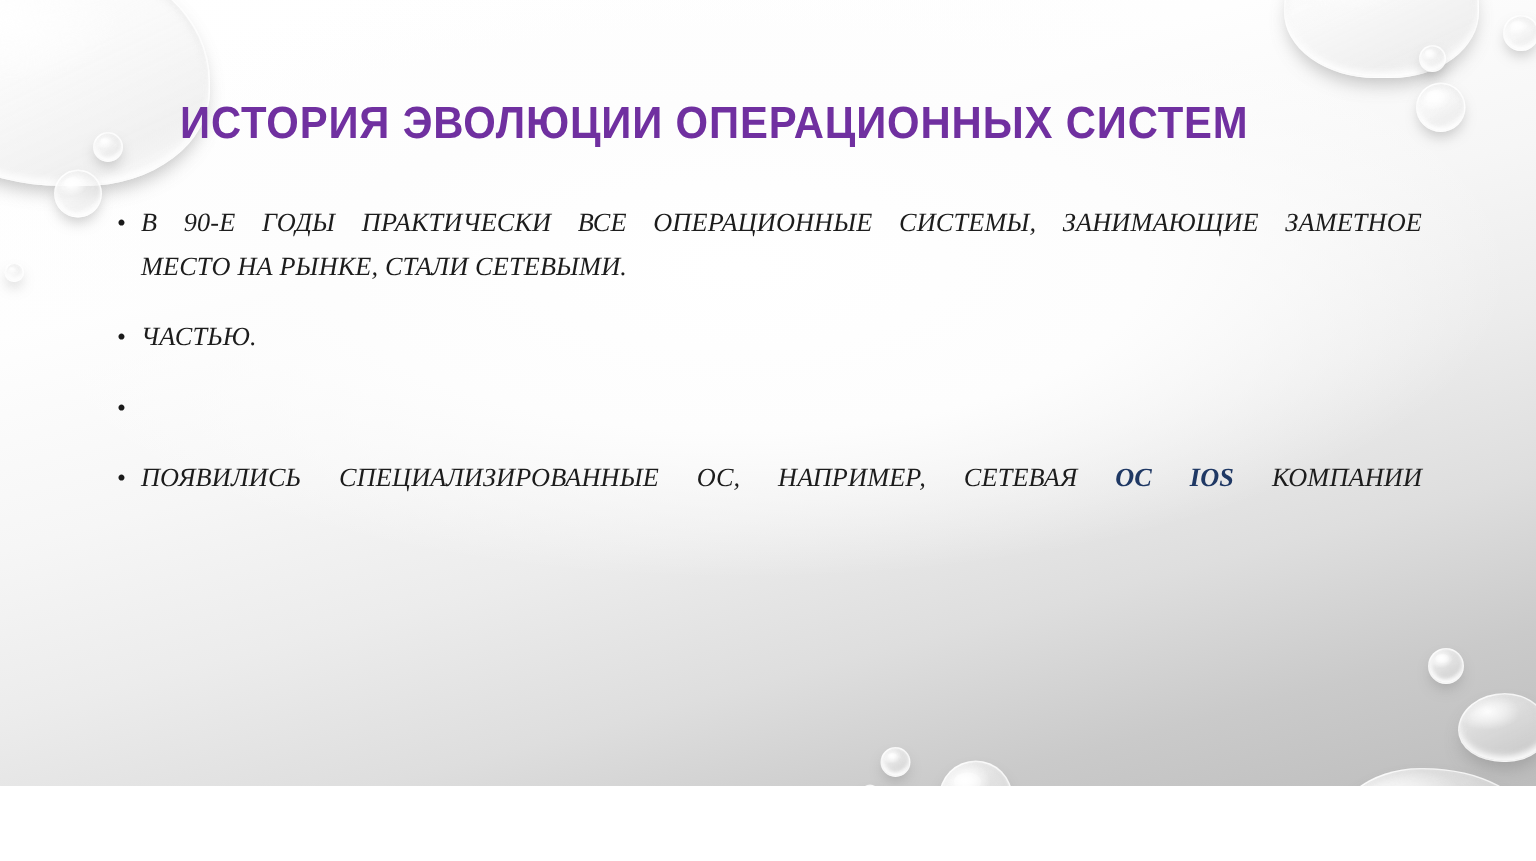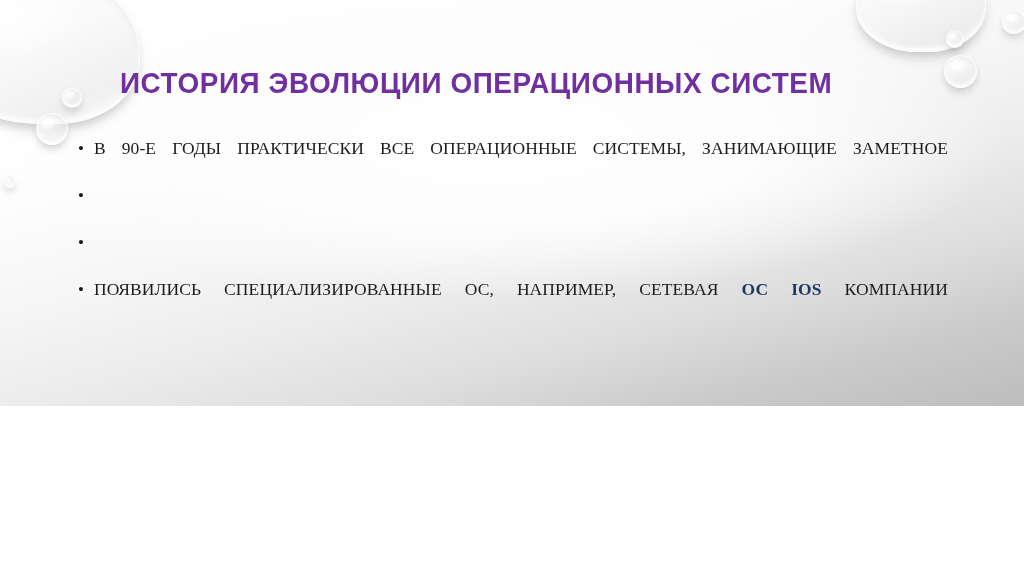--- a/index.html
+++ b/index.html
@@ -3,21 +3,21 @@
 <meta charset="utf-8">
 <style>
   html, body {
     margin: 0;
     padding: 0;
     background: #ffffff;
   }
   #slide {
     position: relative;
     width: 1024px;
-    height: 406px;
+    height: 524px;
     overflow: hidden;
     font-family: "Liberation Serif", "DejaVu Serif", serif;
     background:
       radial-gradient(ellipse 70% 55% at 48% 34%, #ffffff 0%, #fdfdfd 38%, rgba(253,253,253,0) 72%),
       linear-gradient(165deg,
         #ffffff 0%,
         #fefefe 28%,
         #f6f6f6 46%,
         #ececec 60%,
         #dedede 74%,
@@ -107,20 +107,21 @@
   }
   .bullet-text {
     flex: 1 1 auto;
     color: #1c1c1c;
     font-size: 17.5px;
     line-height: 29px;
     font-variant: small-caps;
     text-transform: uppercase;
     text-align: justify;
     letter-spacing: 0.1px;
+    font-style: italic;
   }
   .hl {
     color: #1f3864;
     font-weight: bold;
   }
   .line { display: block; }
   .line.j {
     text-align: justify;
     text-align-last: justify;
   }
@@ -165,26 +166,28 @@
   </div>
 
   <h1 id="title">История эволюции операционных систем</h1>
 
   <div id="body">
 
     <div class="bullet-row">
       <div class="bullet-mark">•</div>
       <div class="bullet-text">
         <span class="line j">В 90-е годы практически все операционные системы, занимающие заметное</span>
-      </div>
-    </div>
-
-    <div class="bullet-row">
-      <div class="bullet-mark">•</div>
-      <div class="bullet-text">
+        <span class="line">место на рынке, стали сетевыми.</span>
+      </div>
+    </div>
+
+    <div class="bullet-row">
+      <div class="bullet-mark">•</div>
+      <div class="bullet-text">
+        <span class="line">частью.</span>
       </div>
     </div>
 
     <div class="bullet-row">
       <div class="bullet-mark">•</div>
       <div class="bullet-text">
       </div>
     </div>
 
     <div class="bullet-row">

